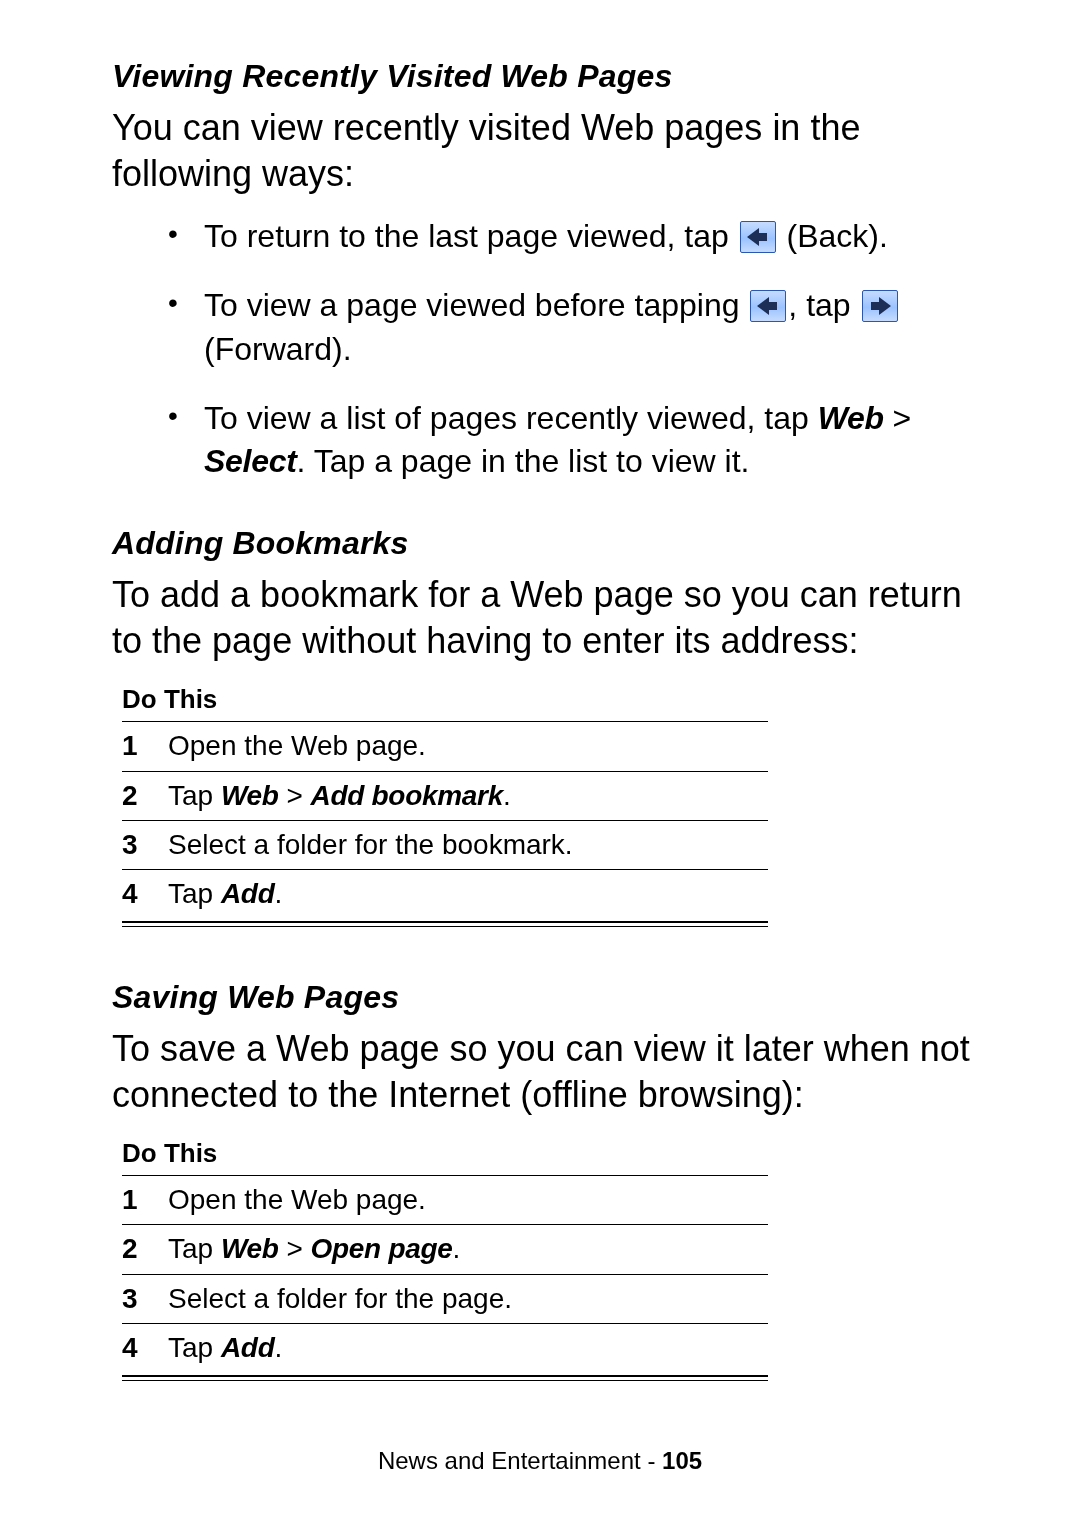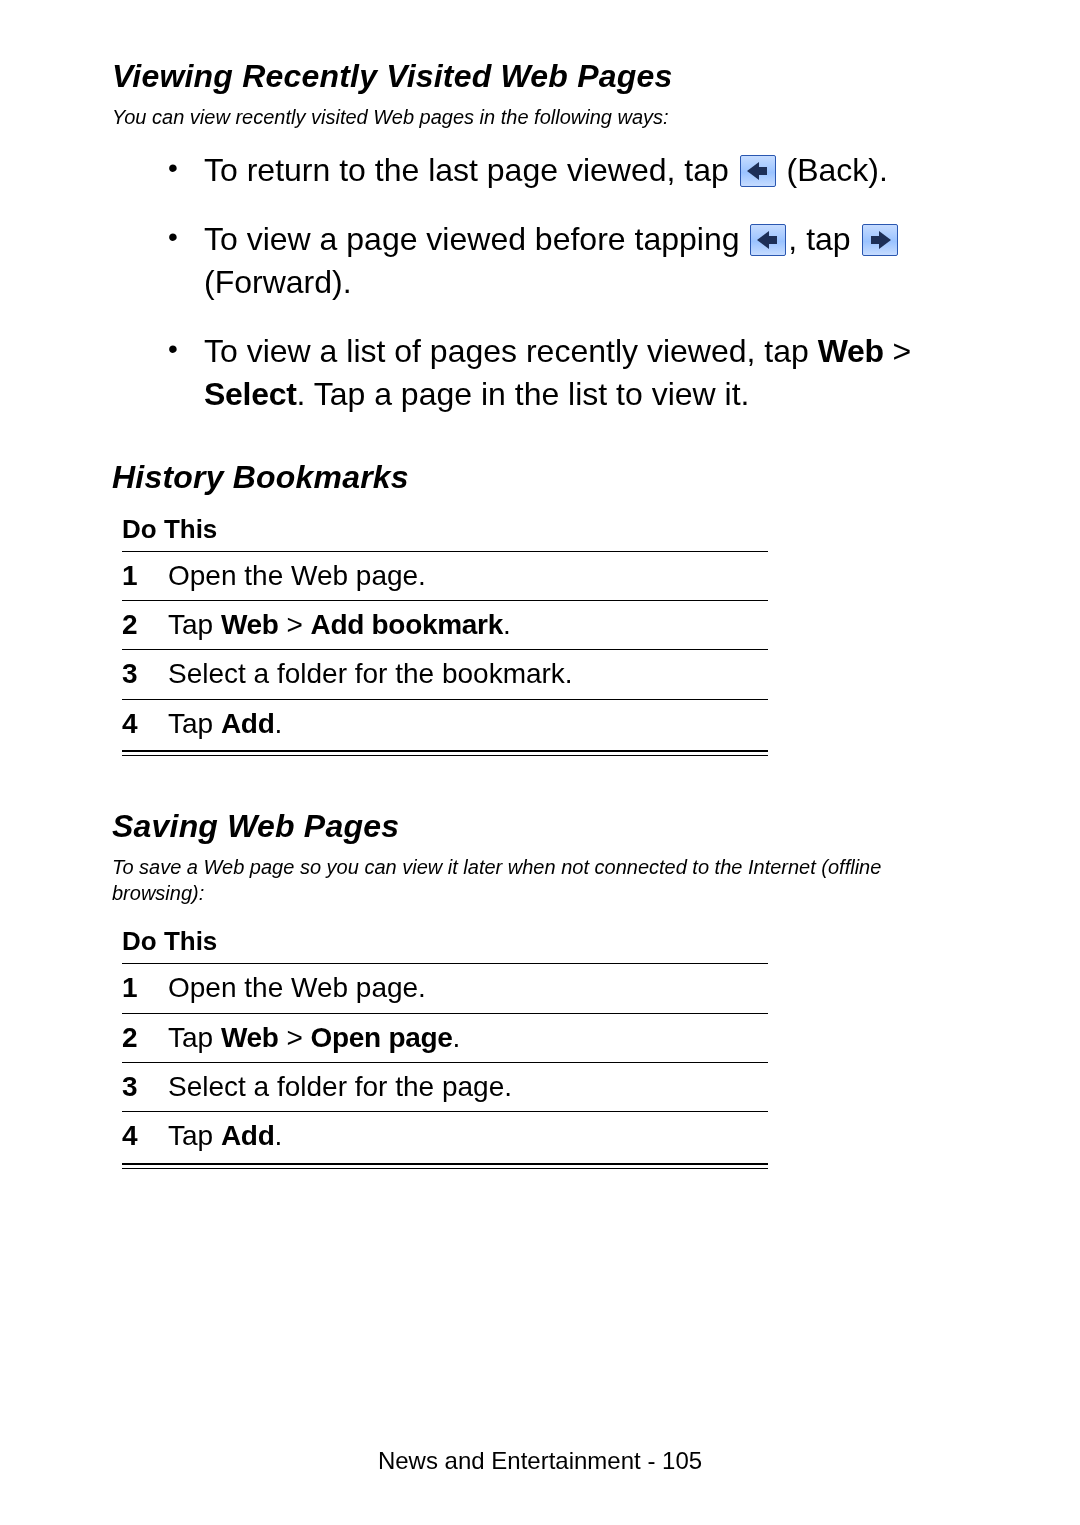--- a/index.html
+++ b/index.html
@@ -27,24 +27,23 @@
     font-size: 32px;
     margin: 0 0 10px 0;
     letter-spacing: 0.2px;
   }
   h2.sec.first { margin-top: 0; }
   h2.mt-add   { margin-top: 42px; }
   h2.mt-save  { margin-top: 56px; }
 
   
   p.body {
-    font-size: 20px;
+    font-size: 36px;
     line-height: 1.28;
     margin: 0 0 18px 0;
-    font-style: italic;
   }
 
   
   ul.bullets {
     list-style: none;
     margin: 0 0 0 0;
     padding: 0 10px 0 56px;
   }
   ul.bullets li {
     position: relative;
@@ -58,20 +57,21 @@
     position: absolute;
     left: 0;
     top: 0;
     font-size: 28px;
   }
   .cond {
     font-family: "Arial Narrow", Arial, Helvetica, sans-serif;
     font-weight: bold;
     font-stretch: condensed;
     letter-spacing: -0.3px;
+    font-style: italic;
   }
 
   
   .navicon {
     display: inline-block;
     width: 34px;
     height: 30px;
     vertical-align: -6px;
     border: 1px solid #2a57b0;
     background: linear-gradient(#c6dcff 0%, #9bc3ff 55%, #c6dcff 100%);
@@ -156,21 +156,21 @@
   }
 
   
   .footer {
     position: absolute;
     left: 0; right: 0;
     bottom: 50px;
     text-align: center;
     font-size: 24px;
   }
-  .footer .pg { font-weight: normal; }
+  .footer .pg { font-weight: bold; }
 </style>
 </head>
 <body>
 
 <div class="page">
 
   <h2 class="sec first">Viewing Recently Visited Web Pages</h2>
   <p class="body">You can view recently visited Web pages in the following ways:</p>
 
   <ul class="bullets">
@@ -183,21 +183,22 @@
       <span>To view a page viewed before tapping </span>
       <span class="navicon back"></span><span>, tap </span>
       <span class="navicon fwd"></span>
       <span> (Forward).</span>
     </li>
     <li>
       <span>To view a list of pages recently viewed, tap </span><span class="cond">Web</span><span> &gt; </span><span class="cond">Select</span><span>. Tap a page in the list to view it.</span>
     </li>
   </ul>
 
-  <h2 class="sec mt-add">History Bookmarks</h2>
+  <h2 class="sec mt-add">Adding Bookmarks</h2>
+  <p class="body">To add a bookmark for a Web page so you can return to the page without having to enter its address:</p>
 
   <div class="steps">
     <div class="hdr">Do This</div>
 
     <div class="row">
       <div class="num">1</div>
       <div class="txt">Open the Web page.</div>
     </div>
     <div class="row">
       <div class="num">2</div>

